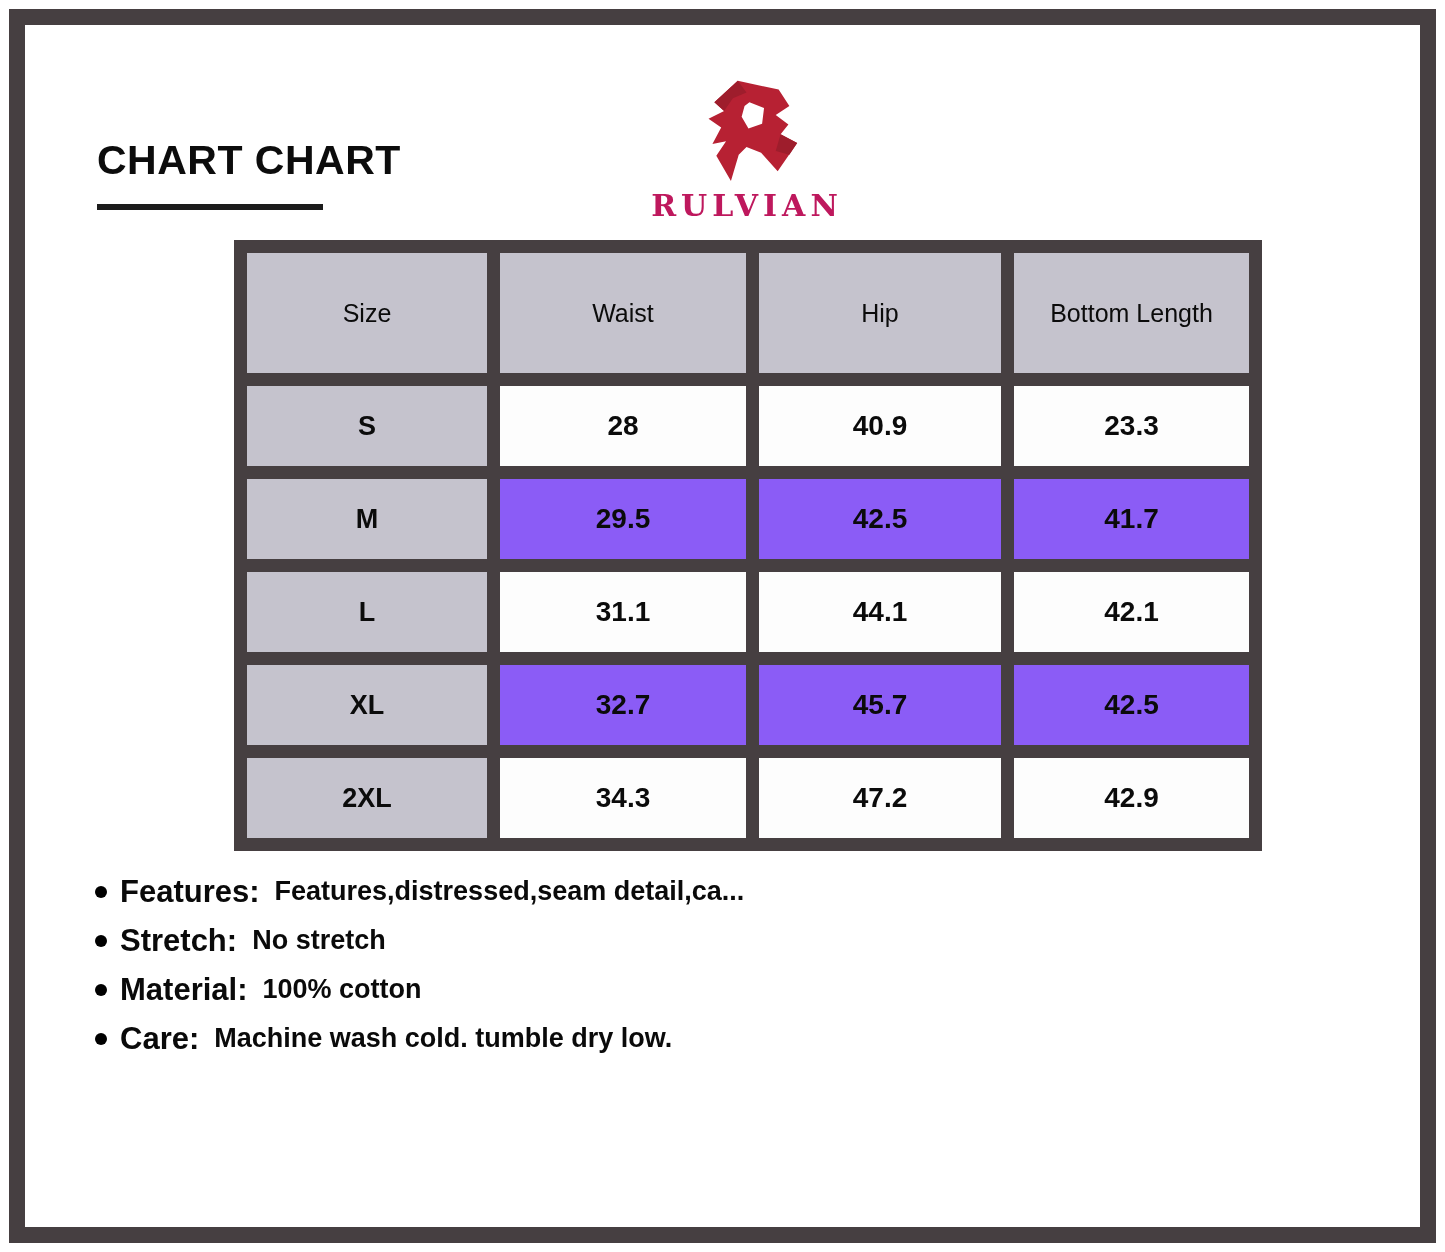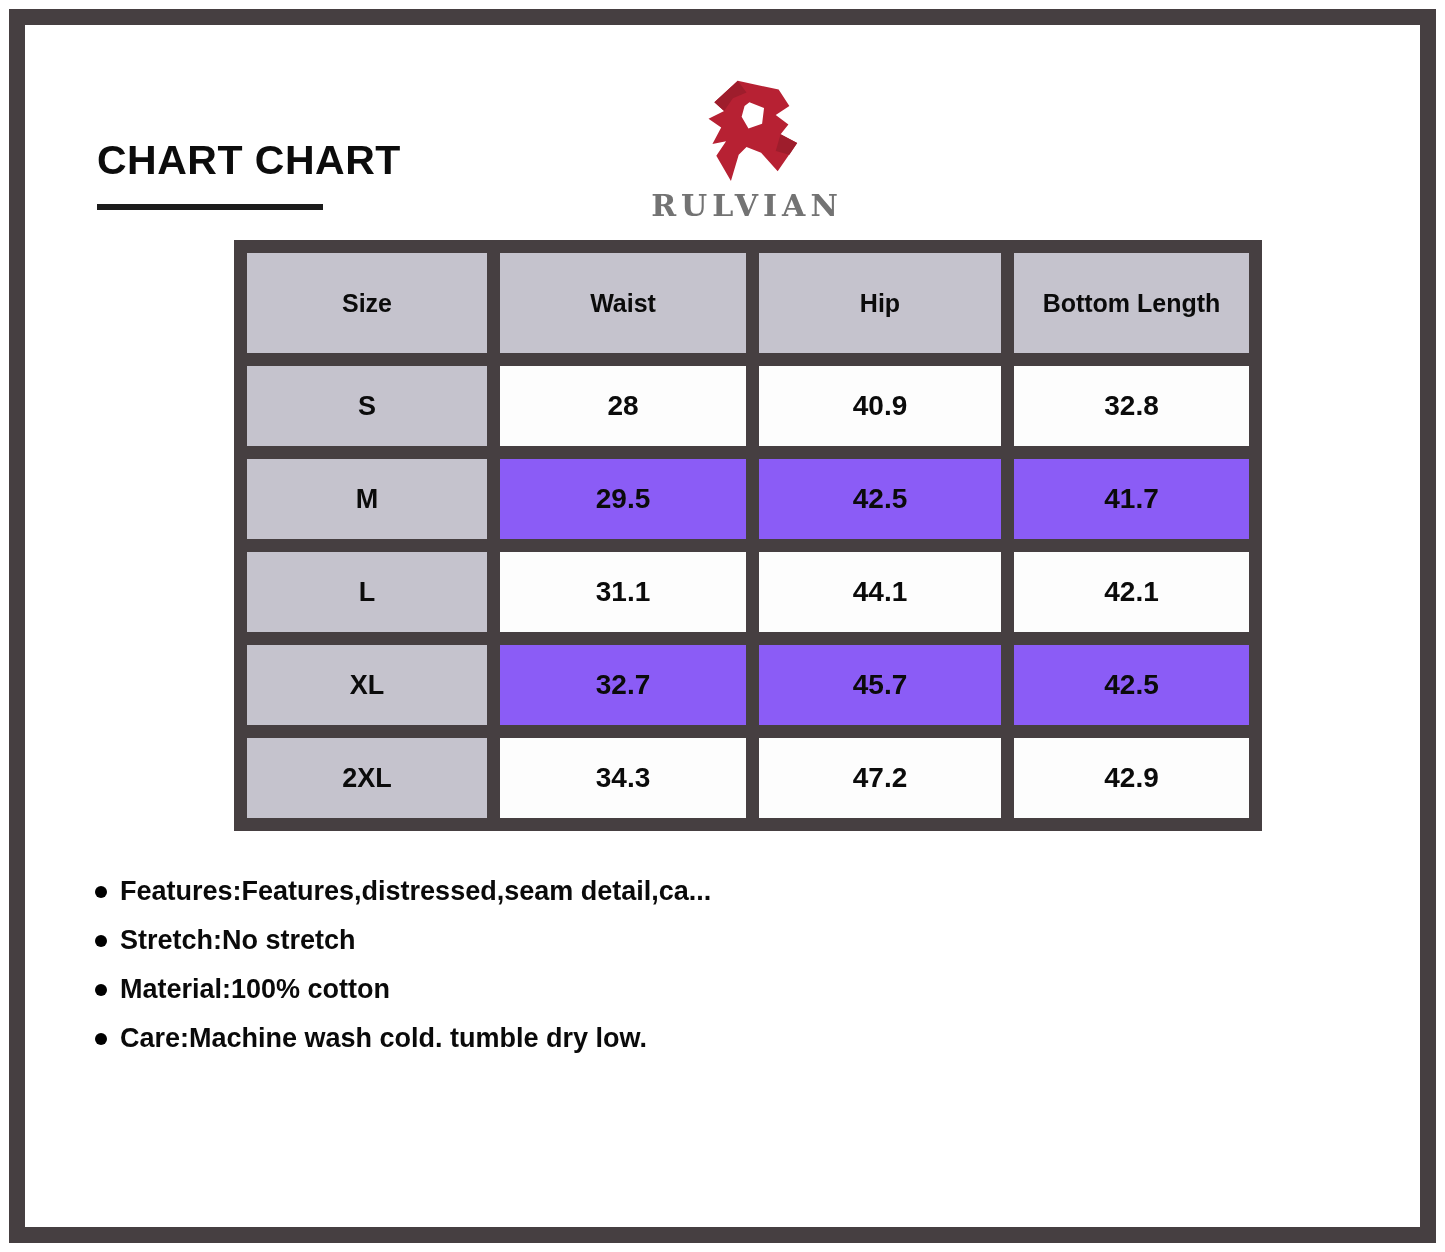--- a/index.html
+++ b/index.html
@@ -19,47 +19,47 @@
     white-space:nowrap;
   }
   .title-underline{
     position:absolute;left:72px;top:179px;width:226px;height:6px;background:#1c1c1c;
   }
   .brand{position:absolute;left:572px;top:48px;width:300px;text-align:center;}
   .brand svg{display:block;margin:0 auto;}
   .brand-name{
     margin-top:3px;
     font-family:"DejaVu Serif",serif;font-weight:bold;
-    font-size:30px;letter-spacing:5px;color:#737373;white-space:nowrap;
+    font-size:30px;letter-spacing:5px;color:#be185d;white-space:nowrap;
   }
   table.size-table{
     position:absolute;left:209px;top:215px;
     border-collapse:separate;border-spacing:13px;
     background:#463f41;table-layout:fixed;
   }
   .size-table th,.size-table td{
     text-align:center;vertical-align:middle;padding:0;
   }
   .size-table th{
-    height:100px;background:#c5c3cd;
-    font-size:25px;font-weight:bold;color:#0b0b0b;
+    height:120px;background:#c5c3cd;
+    font-size:25px;font-weight:normal;color:#0b0b0b;
   }
   .size-table td{height:80px;font-size:28px;font-weight:bold;color:#0b0b0b;}
   .size-table td.size-cell{background:#c5c3cd;font-size:27px;}
   .size-table tr.odd td.val{background:#fdfdfd;}
   .size-table tr.even td.val{background:#8b5cf6;}
   .details{
     position:absolute;left:70px;top:842px;margin:0;padding:0;list-style:none;
   }
   .details li{display:flex;align-items:center;height:49px;}
   .bullet{
     width:12px;height:12px;border-radius:50%;background:#000;
     margin-right:13px;flex:0 0 auto;
   }
-  .detail-label{font-size:27px;font-weight:bold;white-space:nowrap;}
+  .detail-label{font-size:31px;font-weight:bold;margin-right:15px;white-space:nowrap;}
   .detail-value{font-size:27px;font-weight:bold;white-space:nowrap;}
 </style>
 </head>
 <body>
 
 <div class="sheet">
   <div class="frame">
 
     <div class="page-title">CHART CHART</div>
     <div class="title-underline"></div>
@@ -90,21 +90,21 @@
           <th>Waist</th>
           <th>Hip</th>
           <th>Bottom Length</th>
         </tr>
       </thead>
       <tbody>
         <tr class="odd">
           <td class="size-cell">S</td>
           <td class="val">28</td>
           <td class="val">40.9</td>
-          <td class="val">32.8</td>
+          <td class="val">23.3</td>
         </tr>
         <tr class="even">
           <td class="size-cell">M</td>
           <td class="val">29.5</td>
           <td class="val">42.5</td>
           <td class="val">41.7</td>
         </tr>
         <tr class="odd">
           <td class="size-cell">L</td>
           <td class="val">31.1</td>

